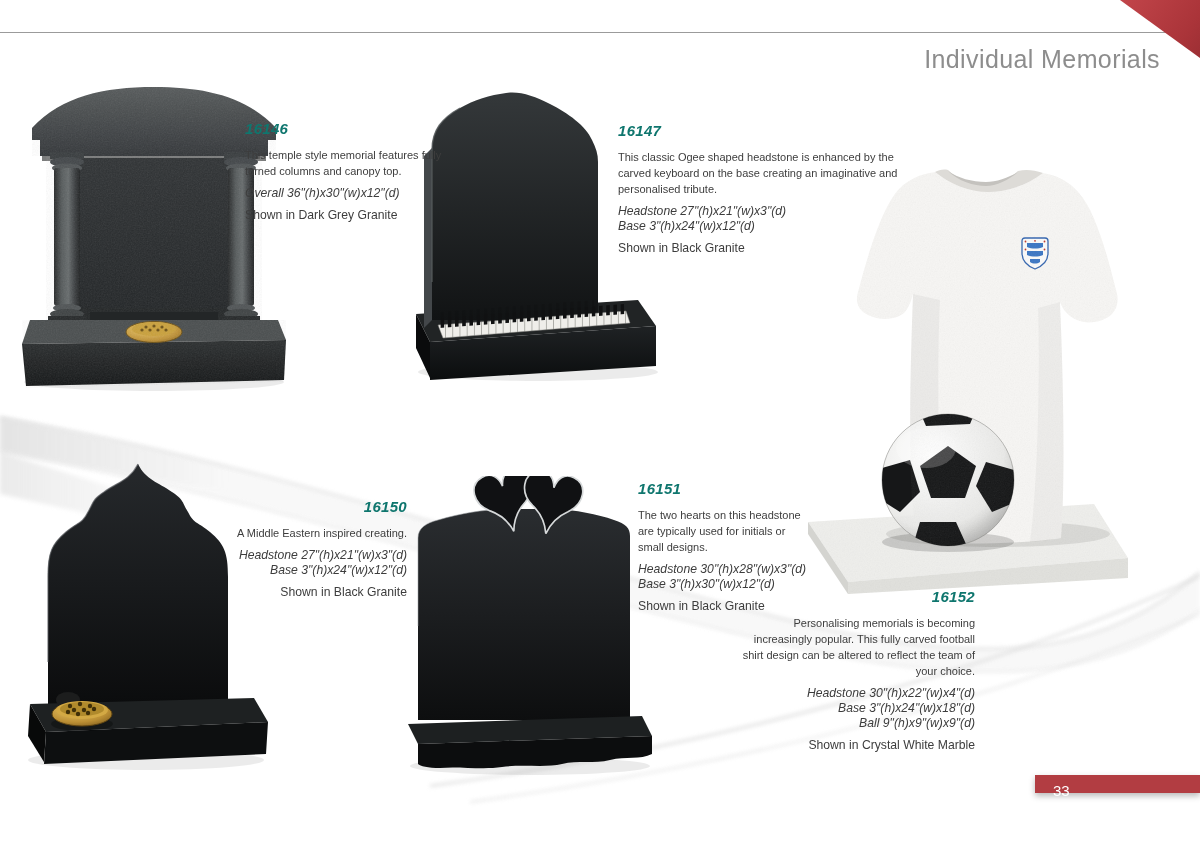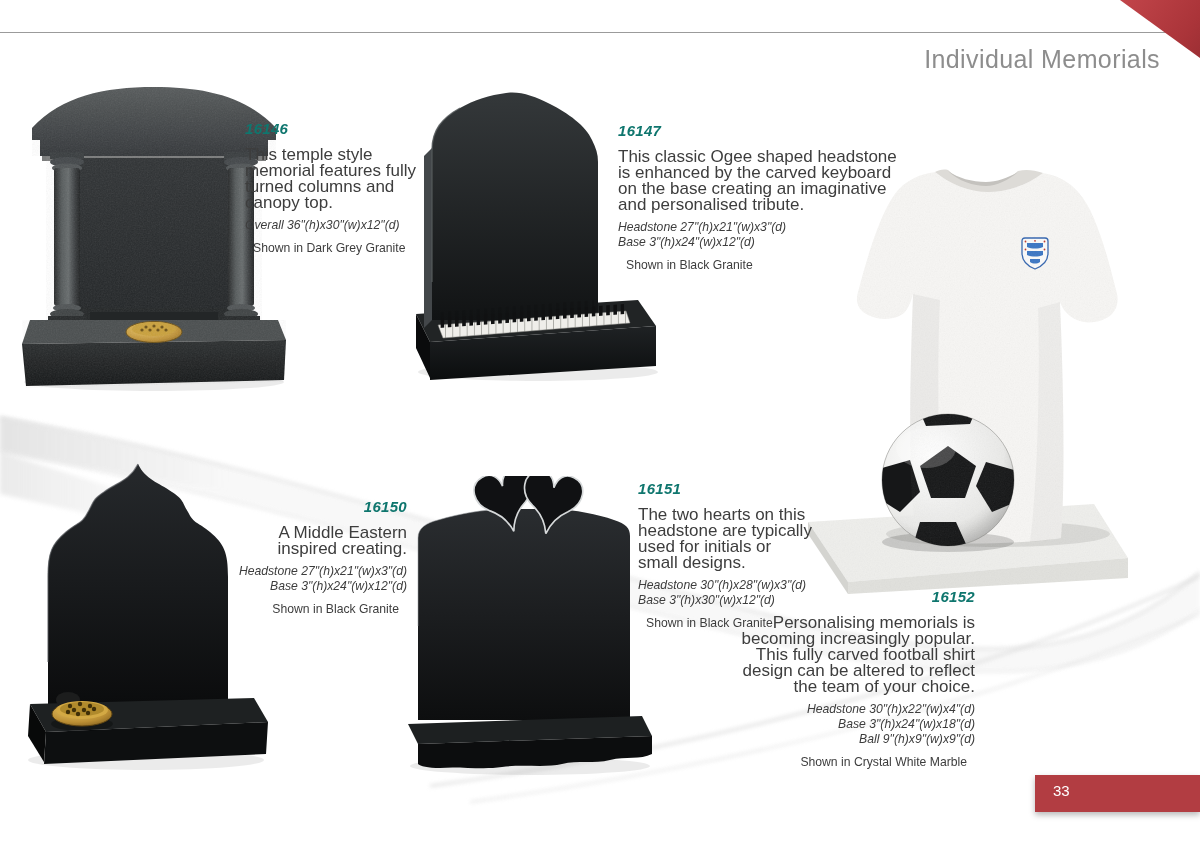--- a/index.html
+++ b/index.html
@@ -14,38 +14,38 @@
     background:linear-gradient(125deg,#c2454a 0%,#aa3439 75%,#9c2f34 100%);
     clip-path:polygon(0 0,100% 0,100% 100%);
   }
   .page-title {
     position:absolute; top:33px; right:28px; margin:12px;
     font-size:25px; font-weight:400; color:#8d8d8d; letter-spacing:.4px;
   }
   
   .ptext { position:absolute; color:#3d3d3d; z-index:3; }
   .ptext .code { margin:0 0 10px 0; font-size:15px; font-style:italic; font-weight:bold; color:#0f766e; letter-spacing:.3px; }
-  .ptext .desc { margin:0 0 7px 0; font-size:17px; line-height:16px; }
+  .ptext .desc { margin:0 0 7px 0; font-size:11px; line-height:16px; }
   .ptext .dims { margin:0 0 7px 0; font-size:12.2px; font-style:italic; line-height:15px; }
-  .ptext .shown { margin:8px; font-size:12.2px; }
+  .ptext .shown { margin:0; font-size:12.2px; }
   .t1 { left:245px; top:120px; width:198px; }
   .t2 { left:618px; top:122px; width:280px; }
   .t3 { left:235px; top:498px; width:172px;text-align:right; }
   .t4 { left:638px; top:480px; width:176px; }
   .t5 { left:735px; top:588px; width:240px; text-align:right; }
   
   figure.pimg { position:absolute; margin:0; z-index:2; }
   .img-16146 { left:18px;  top:80px;  width:272px; height:312px; }
   .img-16147 { left:410px; top:82px;  width:252px; height:300px; }
   .img-16150 { left:22px;  top:452px; width:262px; height:322px; }
   .img-16151 { left:402px; top:476px; width:254px; height:302px; }
   .img-16152 { left:798px; top:150px; width:342px; height:445px; }
   
   .page-num {
-    position:absolute; left:1035px; top:775px; width:165px; height:37px; box-sizing:border-box;
+    position:absolute; left:1035px; top:775px; width:165px; height:18px; box-sizing:border-box;
     background:#b23d42; color:#ffffff; font-size:15px; line-height:31px; padding-left:18px;
     box-shadow:0 3px 6px rgba(0,0,0,.28); z-index:4;
   }
   .bg-swoosh { position:absolute; inset:0; z-index:0; pointer-events:none; }
 </style>
 </head>
 <body>
 
 <div class="page">
 

